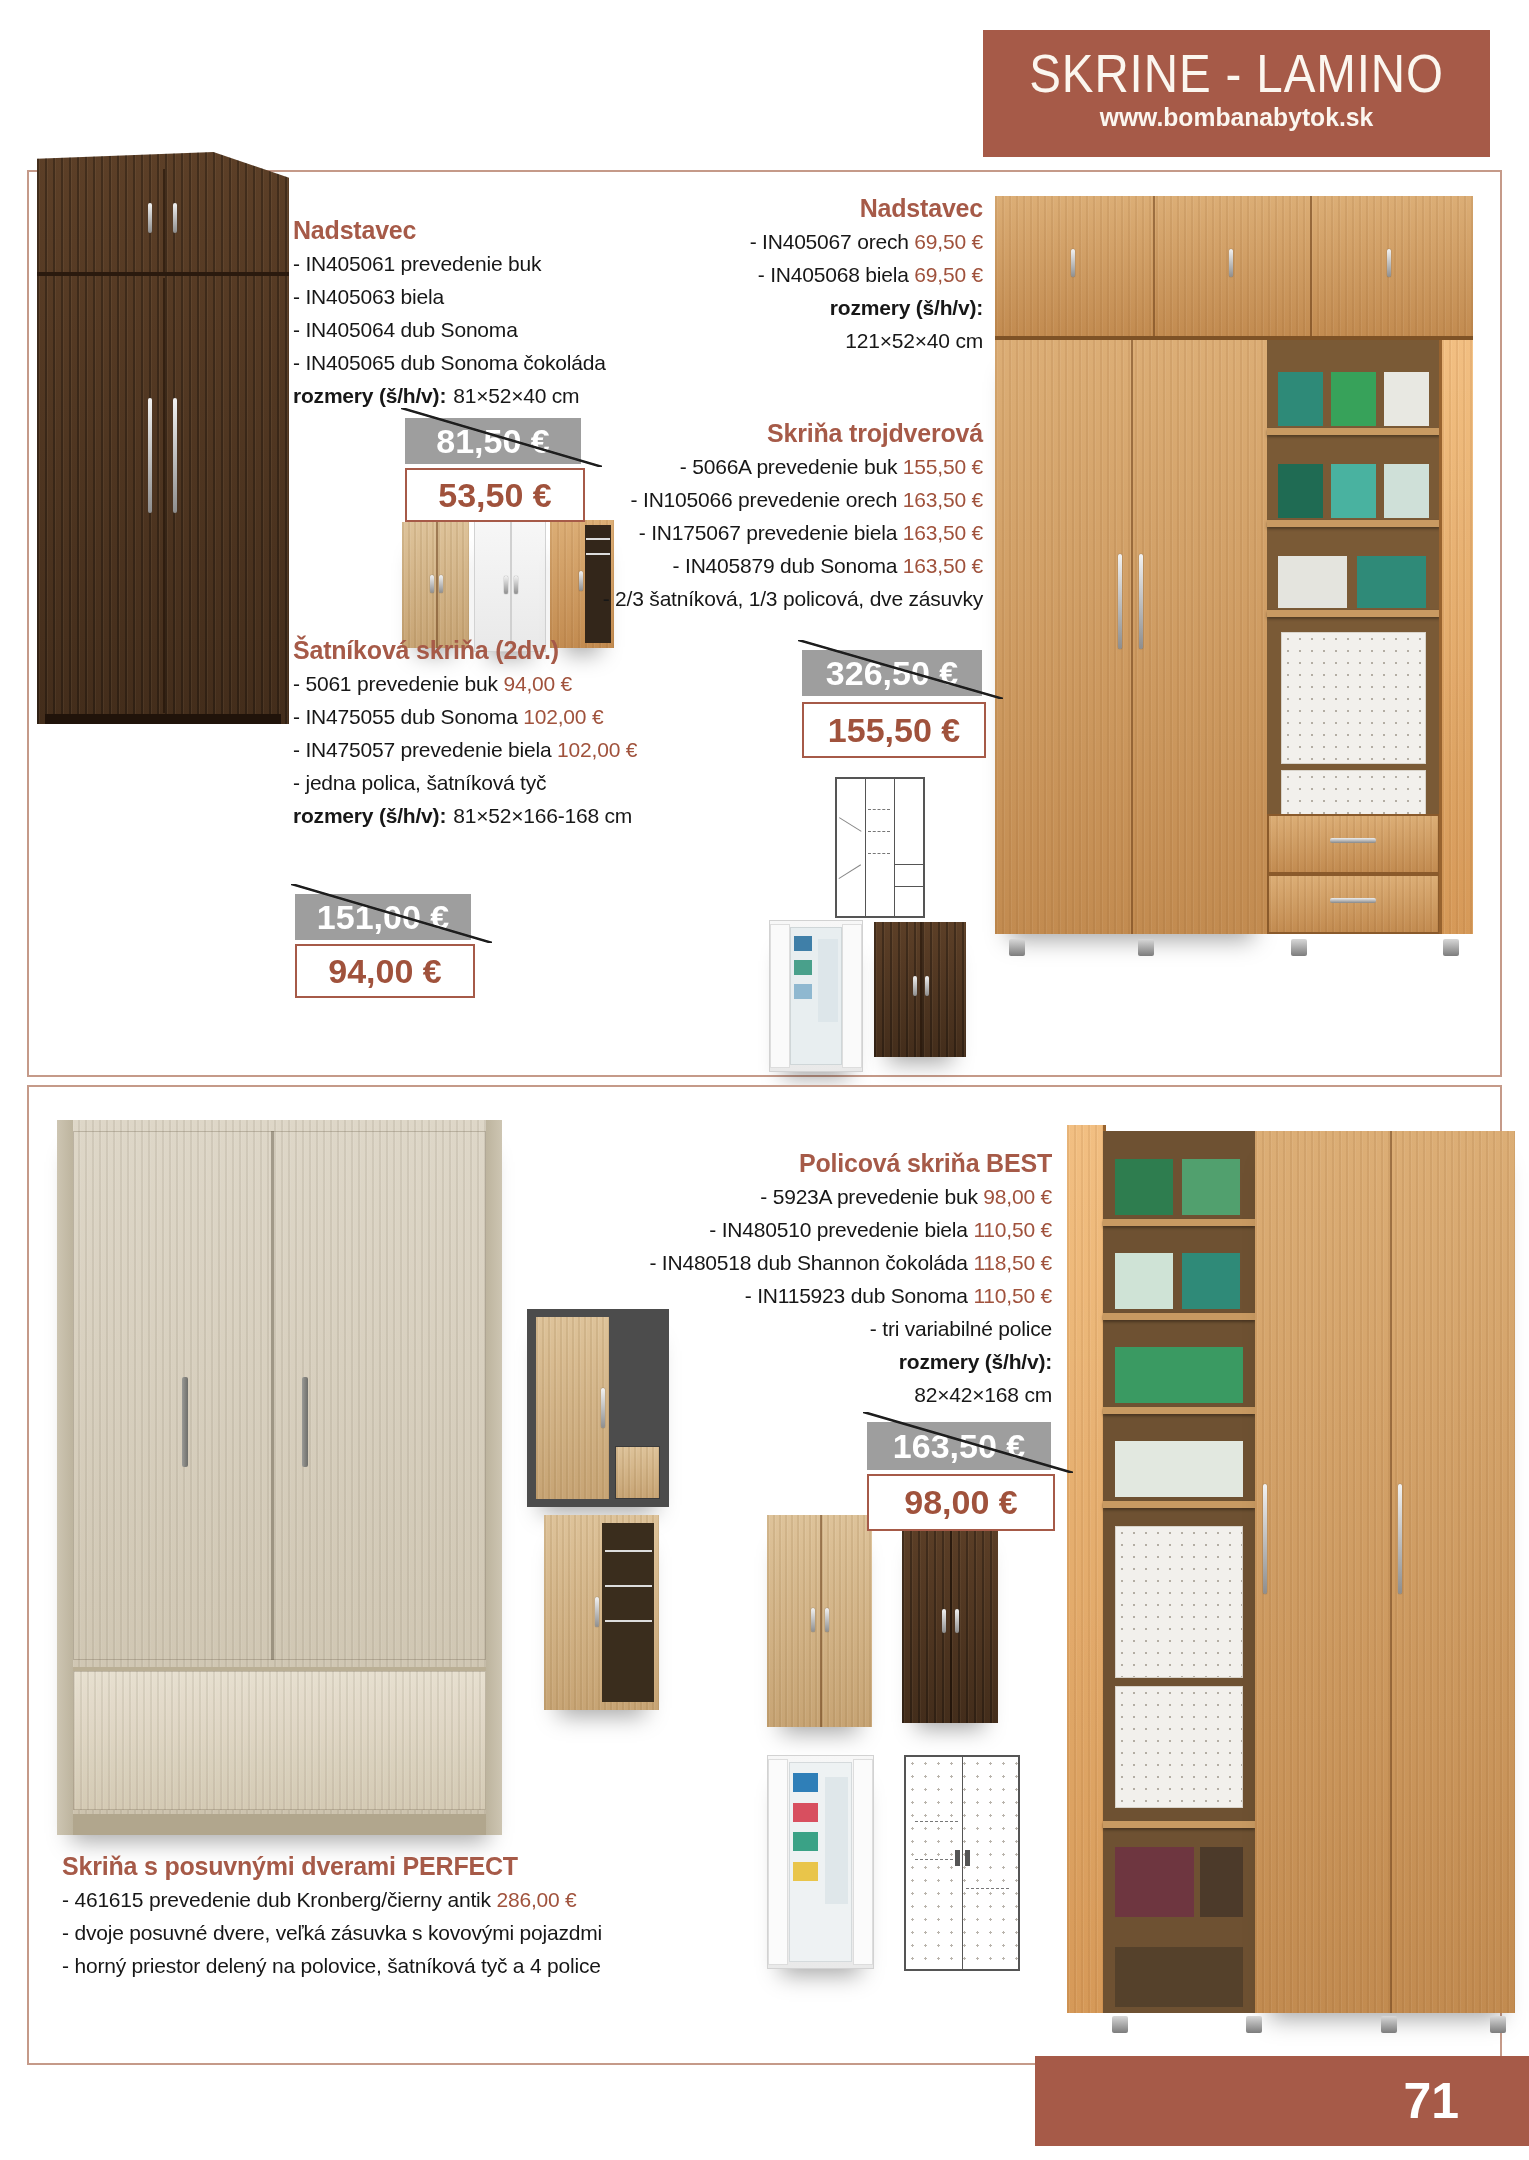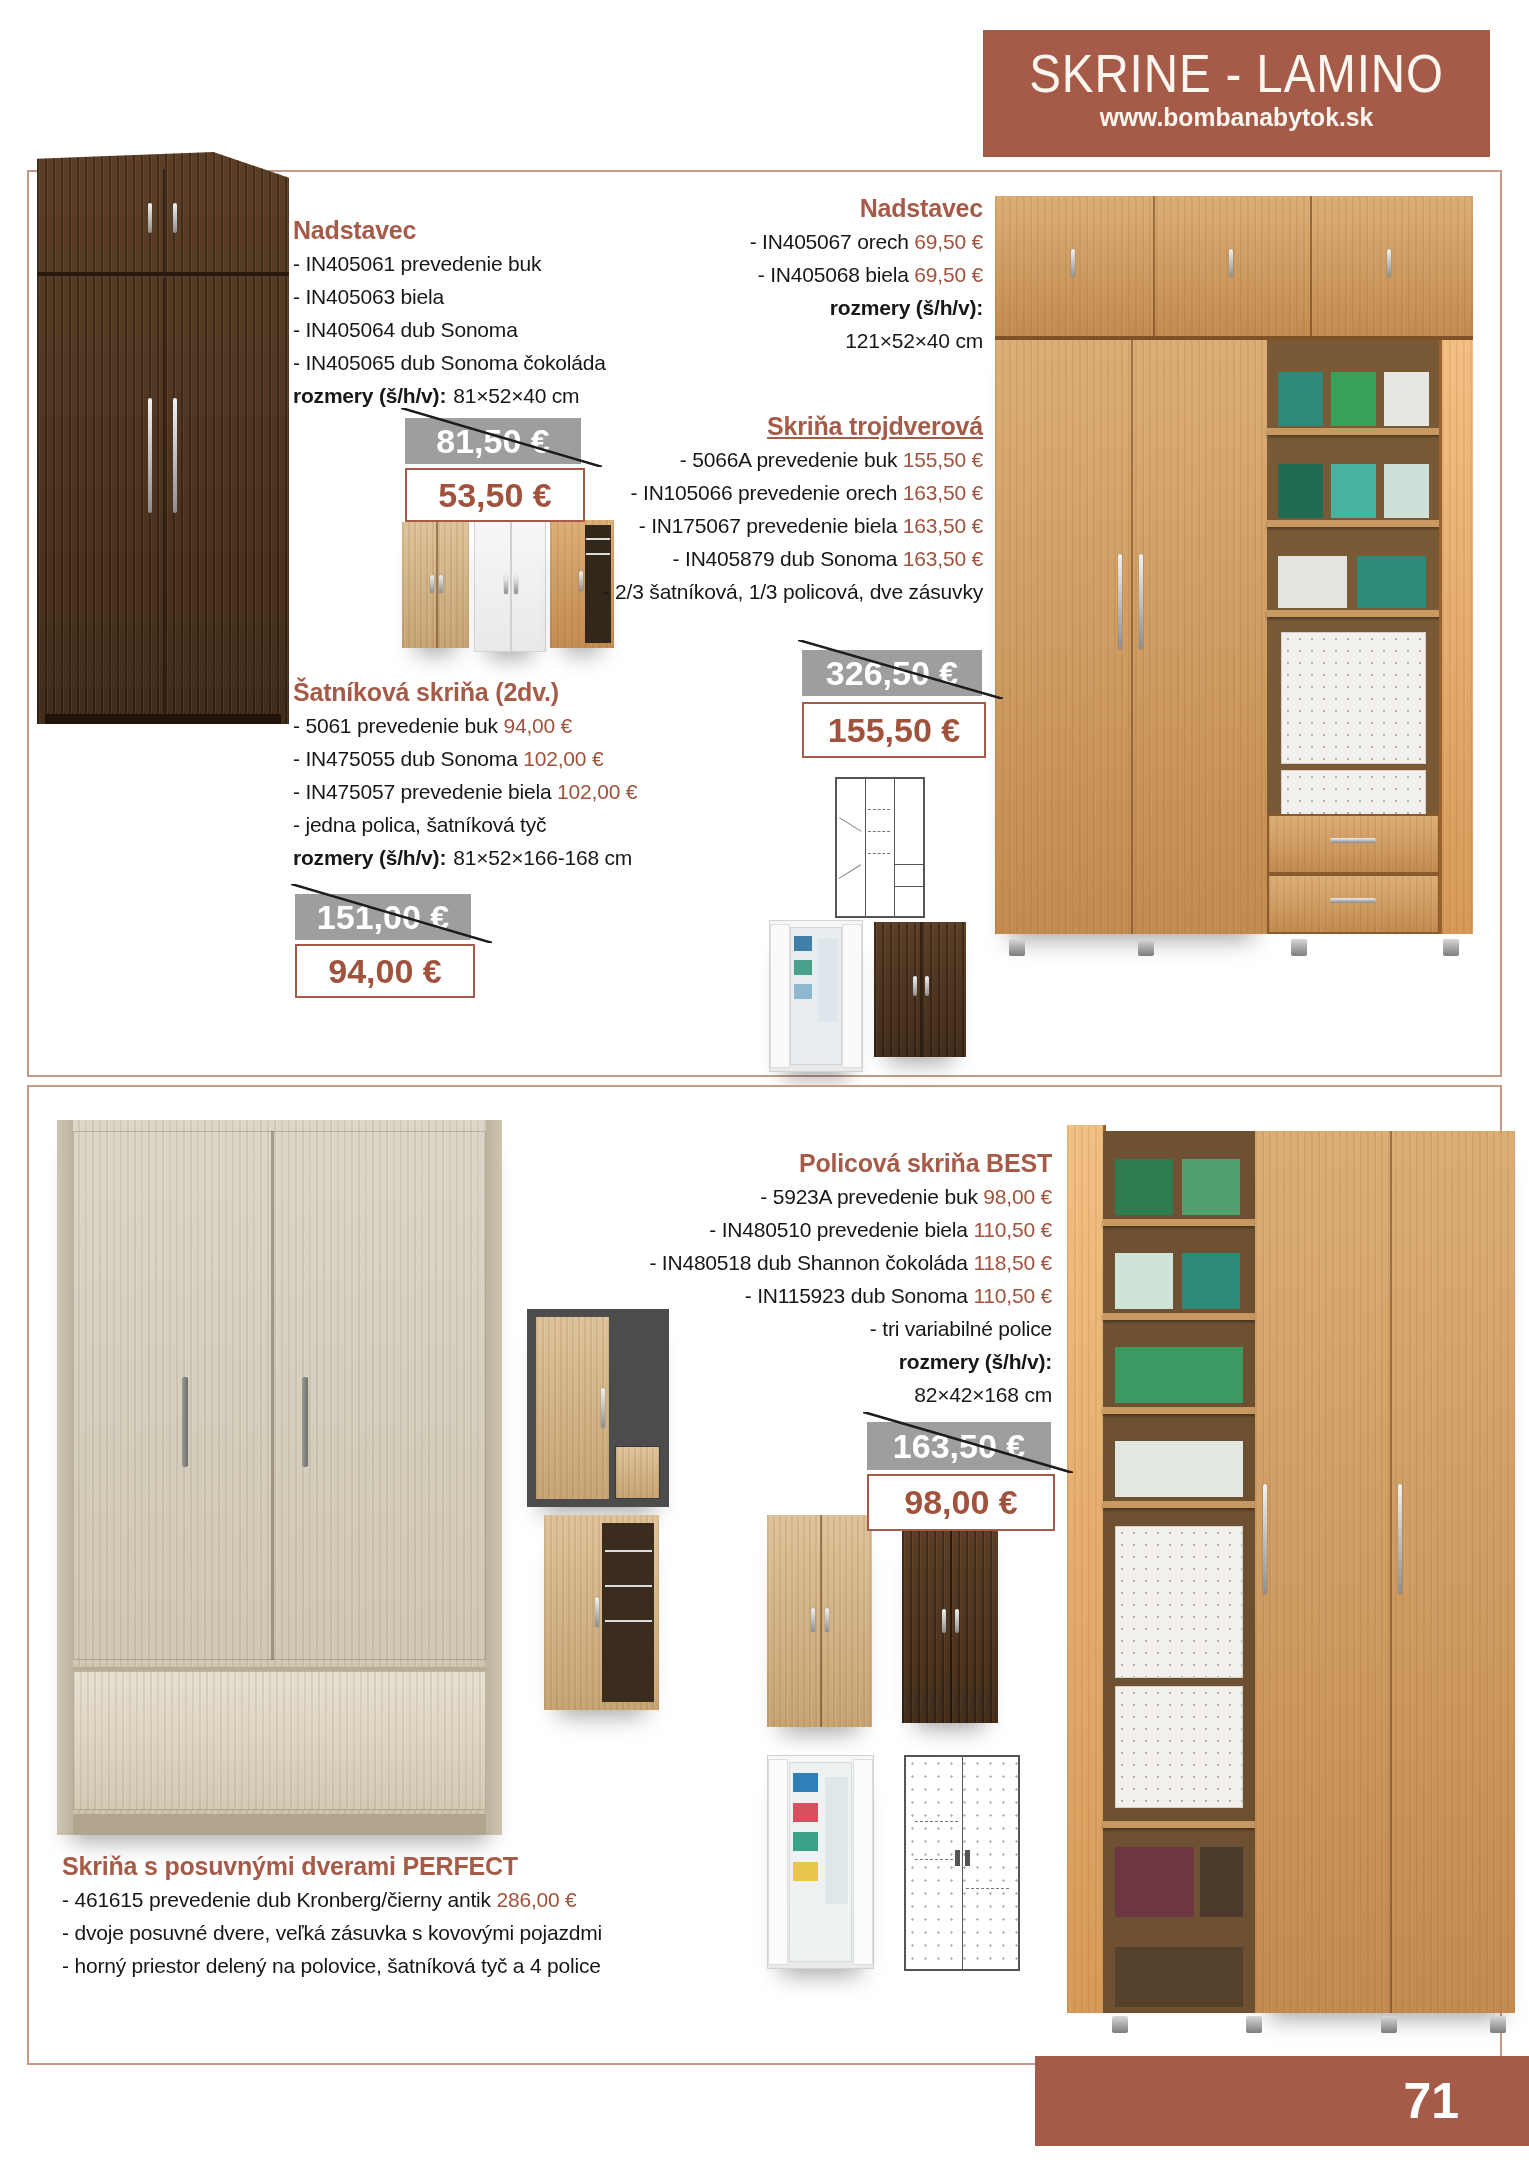--- a/index.html
+++ b/index.html
@@ -21,21 +21,21 @@
   .footer-box{position:absolute;left:1035px;top:2056px;width:494px;height:90px;background:var(--accent);z-index:6;}
   .footer-num{position:absolute;right:70px;top:0;line-height:90px;font-size:50px;font-weight:bold;color:#fff;}
   
   .pbox{position:absolute;border:2px solid var(--border);background:#fff;}
   #box1{left:27px;top:170px;width:1471px;height:903px;}
   #box2{left:27px;top:1085px;width:1471px;height:976px;}
   
   .tblock{position:absolute;letter-spacing:-.2px;}
   .tblock.right{text-align:right;}
   .ptitle{font-size:25px;font-weight:bold;color:var(--accent);line-height:33px;}
-  .ptitle.mt{margin-top:0;text-decoration:underline;}
+  .ptitle.mt{margin-top:7px;}
   .pline{font-size:21px;line-height:33px;color:var(--ink);}
   .pp{font-weight:normal;color:var(--price);}
   .dlabel{font-weight:bold;}
   .dval{margin-left:7px;}
   
   .price-old{position:absolute;background:var(--gray);color:#fff;font-size:34px;font-weight:bold;display:flex;align-items:center;justify-content:center;z-index:3;}
   .price-old::after{content:"";position:absolute;left:-4px;bottom:-3px;width:114%;height:128%;background:linear-gradient(to top right,transparent 48.6%,#1d1d1d 49.4%,#1d1d1d 50.8%,transparent 51.6%);pointer-events:none;}
   .price-new{position:absolute;background:#fff;border:2px solid var(--accent);color:var(--price);font-size:34px;font-weight:bold;display:flex;align-items:center;justify-content:center;z-index:3;}
   
   .ill{position:absolute;}
@@ -108,21 +108,21 @@
       <i class="handle-v" style="left:41%;top:42%;height:18px;"></i>
       <i class="handle-v" style="left:56%;top:42%;height:18px;"></i>
     </div>
     <div class="ill wood-beech shadowed" style="left:521px;top:348px;width:64px;height:128px;">
       <i style="left:55%;right:5%;top:4%;bottom:4%;background:#33261a;"></i>
       <i style="left:57%;right:7%;top:14%;height:2px;background:#ddd;"></i>
       <i style="left:57%;right:7%;top:26%;height:2px;background:#ddd;"></i>
       <i class="handle-v" style="left:46%;top:40%;height:20px;"></i>
     </div>
 
-    <div class="tblock" style="left:264px;top:504px;width:360px;">
+    <div class="tblock" style="left:264px;top:462px;width:360px;">
       <div class="ptitle">Šatníková skriňa (2dv.)</div>
       <div class="pline"><span>- 5061 prevedenie buk </span><span class="pp">94,00 €</span></div>
       <div class="pline"><span>- IN475055 dub Sonoma </span><span class="pp">102,00 €</span></div>
       <div class="pline"><span>- IN475057 prevedenie biela </span><span class="pp">102,00 €</span></div>
       <div class="pline"><span>- jedna polica, šatníková tyč</span></div>
       <div class="pline"><span class="dlabel">rozmery (š/h/v):</span><span class="dval">81×52×166-168 cm</span></div>
     </div>
     <div class="price-old" style="left:266px;top:722px;width:176px;height:46px;">
         <span>151,00 €</span>
       </div>

